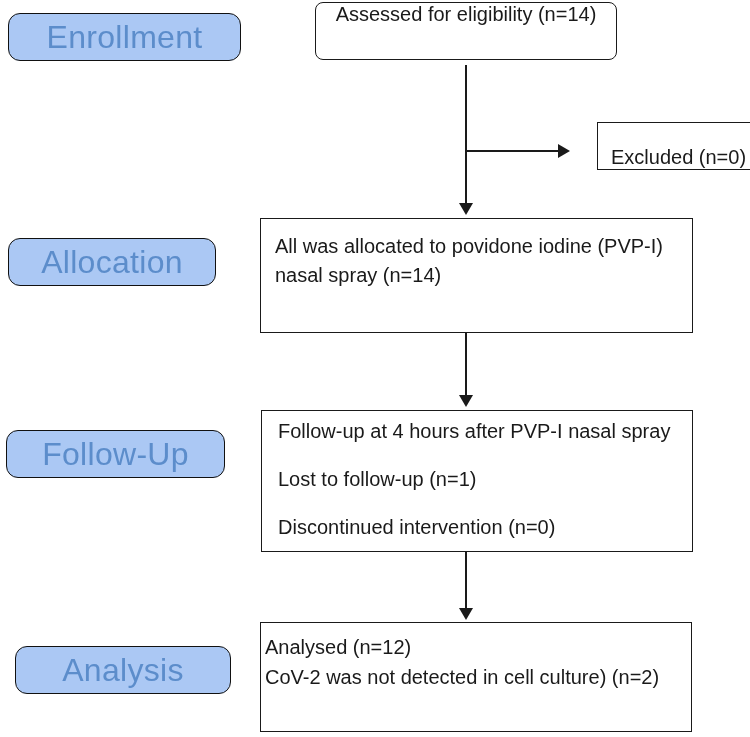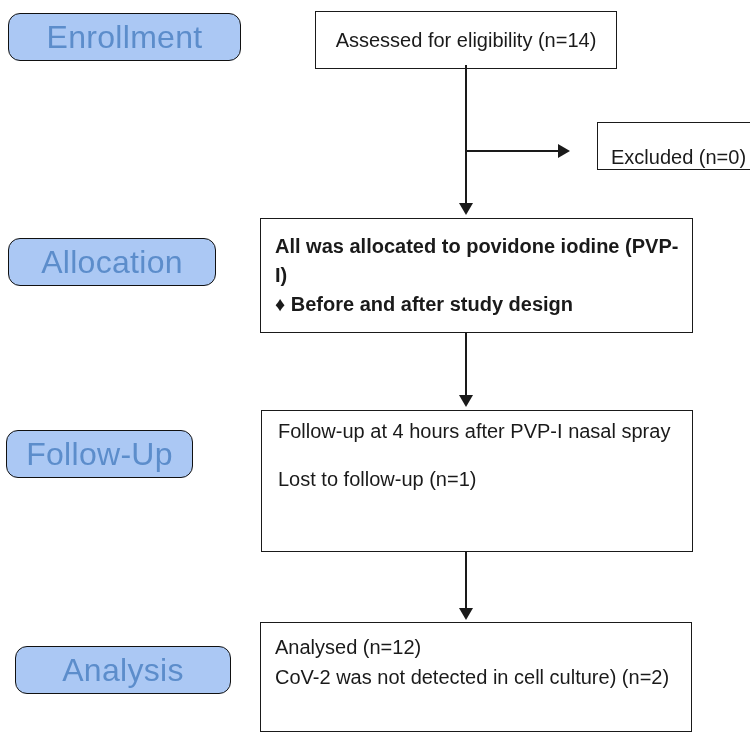--- a/index.html
+++ b/index.html
@@ -24,56 +24,55 @@
     border-radius: 12px;
     color: var(--stage-text, #5c8dcb);
     font-weight: normal;
     font-size: 32px;
     letter-spacing: 0.3px;
     box-sizing: border-box;
     text-align: right;
   }
   #stage-enrollment { left: 8px;  top: 13px;  width: 233px; }
   #stage-allocation { left: 8px;  top: 238px; width: 208px; }
-  #stage-followup   { left: 6px;  top: 430px; width: 187px; }
+  #stage-followup   { left: 6px;  top: 430px; width: 219px; }
   #stage-analysis   { left: 6px;  top: 646px; width: 216px; margin-left: 9px; }
 
   
   .fbox {
     position: absolute;
     background: #ffffff;
     border: 1.7px solid var(--box-border, #1a1a1a);
     box-sizing: border-box;
     color: #1a1a1a;
     font-size: 20px;
   }
   #box-assessed {
-    left: 315px; top: 11px; width: 302px; height: 58px;
-    display: flex; align-items: center; justify-content: center;
+    left: 315px; top: 2px; width: 302px; height: 58px;
+    display: flex; align-items: flex-start; justify-content: center; border-radius: 8px;
   }
   #box-excluded {
     left: 573px; top: 122px; width: 174px; height: 48px;
     display: flex; align-items: flex-end;
     padding-left: 13px;
     margin-left: 24px;
   }
   #box-allocation {
     left: 260px; top: 218px; width: 433px; height: 115px;
     padding: 13px 12px 0 14px;
-    font-weight: bold;
   }
   #box-allocation .line { line-height: 29px; }
   #box-followup {
     left: 261px; top: 410px; width: 432px; height: 142px;
     padding: 6px 12px 0 16px;
   }
   #box-followup .line { line-height: 29px; margin-bottom: 19px; }
   #box-analysis {
     left: 260px; top: 622px; width: 432px; height: 110px;
-    padding: 9px 12px 0 14px;
+    padding: 9px 12px 0 4px;
   }
   #box-analysis .line { line-height: 30px; }
 
   
   .vline { position: absolute; width: 2px; background: var(--arrow, #1a1a1a); }
   .hline { position: absolute; height: 2px; background: var(--arrow, #1a1a1a); }
   .arr-down {
     position: absolute; width: 0; height: 0;
     border-left: 7px solid transparent;
     border-right: 7px solid transparent;
@@ -115,26 +114,27 @@
   <div class="fbox" id="box-assessed">
     <span class="line">Assessed for eligibility (n=14)</span>
   </div>
 
   <div class="fbox" id="box-excluded">
     <span class="line">Excluded (n=0)</span>
   </div>
 
   <div class="fbox" id="box-allocation">
     <div class="line">All was allocated to povidone iodine (PVP-I)</div>
-    <div class="line">♦ Before and after study design</div>
+    <div class="line">nasal spray (n=14)</div>
   </div>
 
   <div class="fbox" id="box-followup">
     <div class="line">Follow-up at 4 hours after PVP-I nasal spray</div>
     <div class="line">Lost to follow-up (n=1)</div>
+    <div class="line">Discontinued intervention (n=0)</div>
   </div>
 
   <div class="fbox" id="box-analysis">
     <div class="line">Analysed (n=12)</div>
     <div class="line">CoV-2 was not detected in cell culture) (n=2)</div>
   </div>
 
   <div class="vline" id="line-assessed-to-allocation"></div>
   <div class="arr-down" id="arrow-into-allocation"></div>
 

